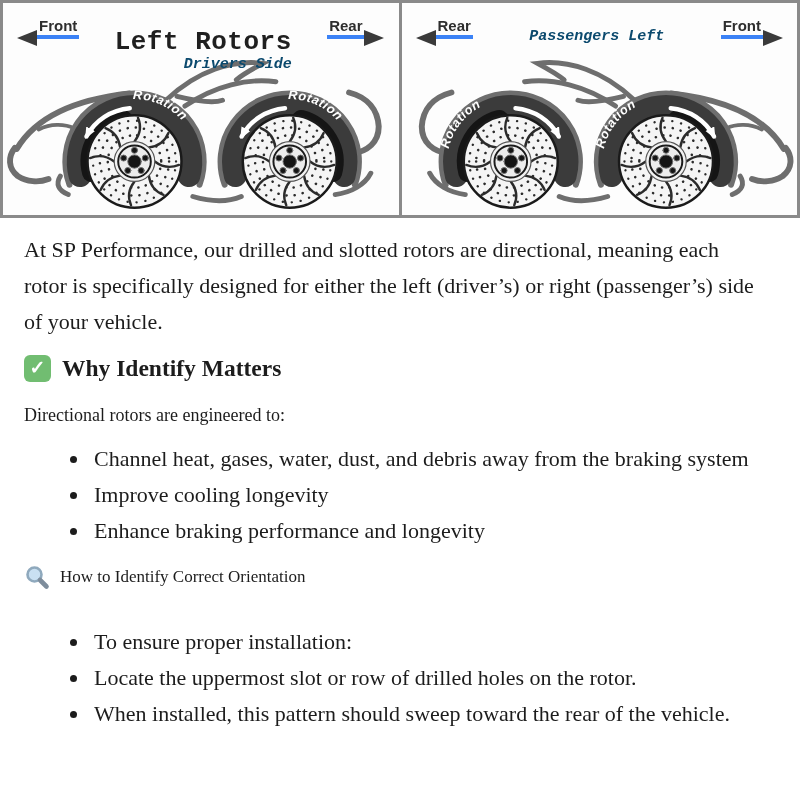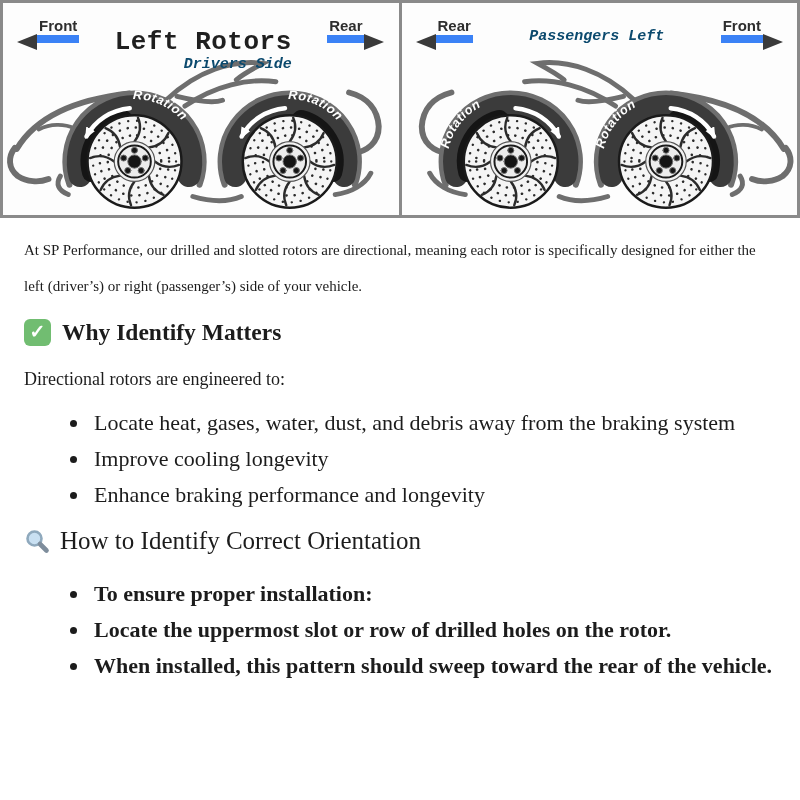--- a/index.html
+++ b/index.html
@@ -8,48 +8,48 @@
 
   
   .diagram{display:flex;height:218px;box-sizing:border-box;border:3px solid #8a8a8a;background:#fdfdfd;}
   .panel{flex:1;position:relative;overflow:hidden;}
   .panel + .panel{border-left:3px solid #8a8a8a;}
   .art{position:absolute;inset:0;width:100%;height:100%;z-index:1;}
   .panel-header{position:absolute;top:0;left:0;right:0;z-index:2;display:flex;
                 justify-content:space-between;align-items:flex-start;padding:10px 14px 0 14px;
                 font-family:"Liberation Sans",sans-serif;}
   .dir{display:flex;align-items:flex-end;margin-top:4px;}
-  .dir .lbl{font-size:15px;font-weight:bold;color:#2e2e2e;border-bottom:8px solid #3b82f6;
+  .dir .lbl{font-size:15px;font-weight:bold;color:#2e2e2e;border-bottom:4px solid #3b82f6;
             padding:0 2px 1px 2px;line-height:17px;}
   .tri{width:0;height:0;border-top:8px solid transparent;border-bottom:8px solid transparent;margin-bottom:-7px;}
   .tri.left{border-right:20px solid #3a3a3a;}
   .tri.right{border-left:20px solid #3a3a3a;}
   .panel-title{text-align:right;margin-top:15px;font-family:Liberation Mono, monospace;}
   .panel-title .t1{font-size:26px;font-weight:bold;color:#1f1f1f;line-height:28px;letter-spacing:.5px;}
   .panel-title .t2{font-size:15px;font-weight:bold;font-style:italic;color:#0c4a6e;line-height:17px;}
 
   .rot-arrow{fill:none;stroke:#ffffff;stroke-width:4.5;stroke-linecap:round;}
   .rot-text{fill:#ffffff;font-family:"Liberation Sans",sans-serif;font-size:13px;
             font-weight:bold;font-style:italic;letter-spacing:.5px;}
 
   
   .content{padding:0 10px 0 24px;}
-  .intro{margin:14px 0 0 0;font-size:15px;line-height:36px;max-width:732px;}
+  .intro{margin:14px 0 0 0;font-size:22px;line-height:36px;max-width:732px;}
   .h-check{display:flex;align-items:center;gap:11px;margin:13px 0 0 0;
            font-size:23.5px;font-weight:bold;line-height:30px;}
   .check-icon{width:27px;height:27px;background:#71bd71;border-radius:6px;color:#fff;
               display:flex;align-items:center;justify-content:center;flex:0 0 auto;
               font-family:"Liberation Sans",sans-serif;font-size:19px;font-weight:bold;}
   .lead{margin:14px 0 0 0;font-size:18px;line-height:36px;}
   .blist{margin:8px 0 0 0;padding:0 0 0 66px;list-style:disc;}
   .blist li{font-size:22px;line-height:36px;padding-left:4px;max-width:700px;}
   .h-search{display:flex;align-items:center;gap:10px;margin:13px 0 0 0;
-            font-size:25px;font-weight:normal;line-height:30px;}
+            font-size:17px;font-weight:normal;line-height:30px;}
   .mag-icon{flex:0 0 auto;}
-  .blist.second{margin-top:20px;font-weight:bold;}
+  .blist.second{margin-top:32px;}
 </style>
 </head>
 <body>
 
 <svg width="0" height="0" style="position:absolute" aria-hidden="true">
   <defs>
     <marker id="ah" markerUnits="userSpaceOnUse" markerWidth="16" markerHeight="14" refX="9" refY="5" orient="auto">
       <path d="M0 0 L12 5 L0 10 Z" fill="#ffffff"></path>
     </marker>
 
@@ -172,21 +172,21 @@
     <p class="intro">At SP Performance, our drilled and slotted rotors are directional, meaning each rotor is specifically designed for either the left (driver’s) or right (passenger’s) side of your vehicle.</p>
 
     <div class="h-check">
       <span class="check-icon">✓</span>
       <span>Why Identify Matters</span>
     </div>
 
     <p class="lead">Directional rotors are engineered to:</p>
 
     <ul class="blist">
-      <li>Locate heat, gases, water, dust, and debris away from the braking system</li>
+      <li>Channel heat, gases, water, dust, and debris away from the braking system</li>
       <li>Improve cooling longevity</li>
       <li>Enhance braking performance and longevity</li>
     </ul>
 
     <div class="h-search">
       <svg class="mag-icon" width="26" height="26" viewBox="0 0 26 26">
         <circle cx="10.5" cy="10.5" r="7" fill="#c9e0f2" stroke="#8fa9bd" stroke-width="2.6"></circle>
         <line x1="16" y1="16" x2="22.5" y2="22.5" stroke="#7e8d9c" stroke-width="4.6" stroke-linecap="round"></line>
       </svg>
       <span>How to Identify Correct Orientation</span>

